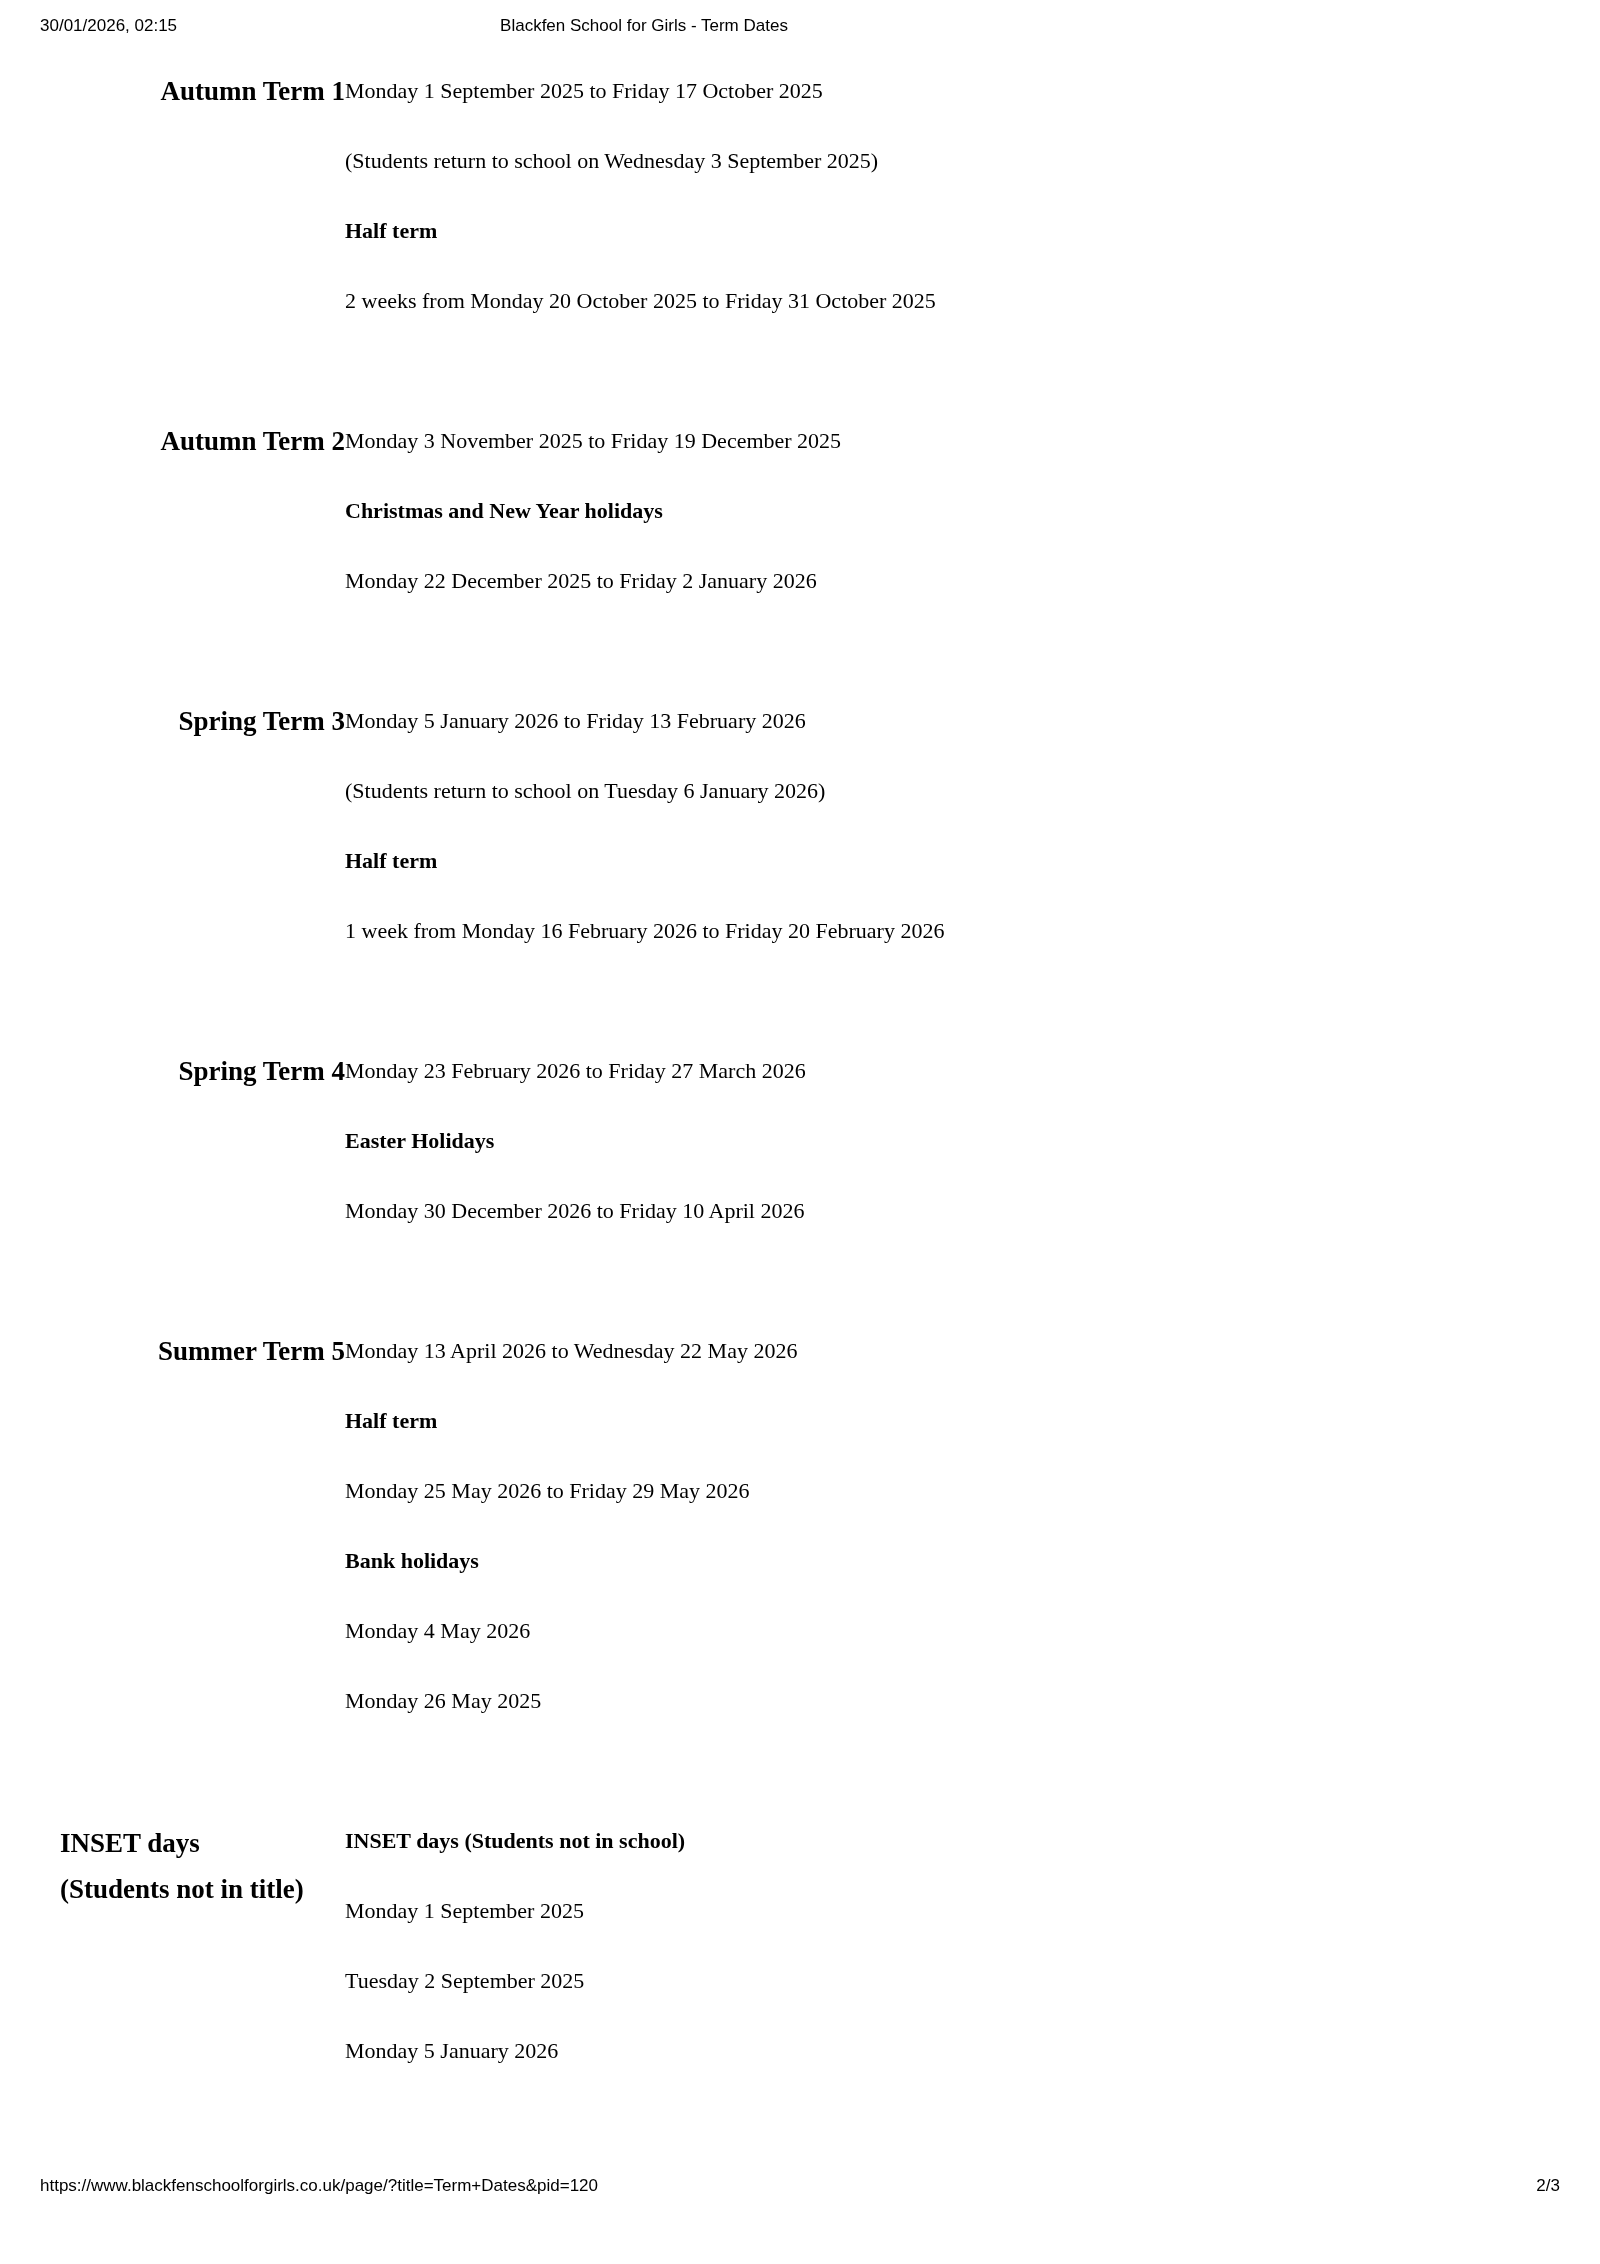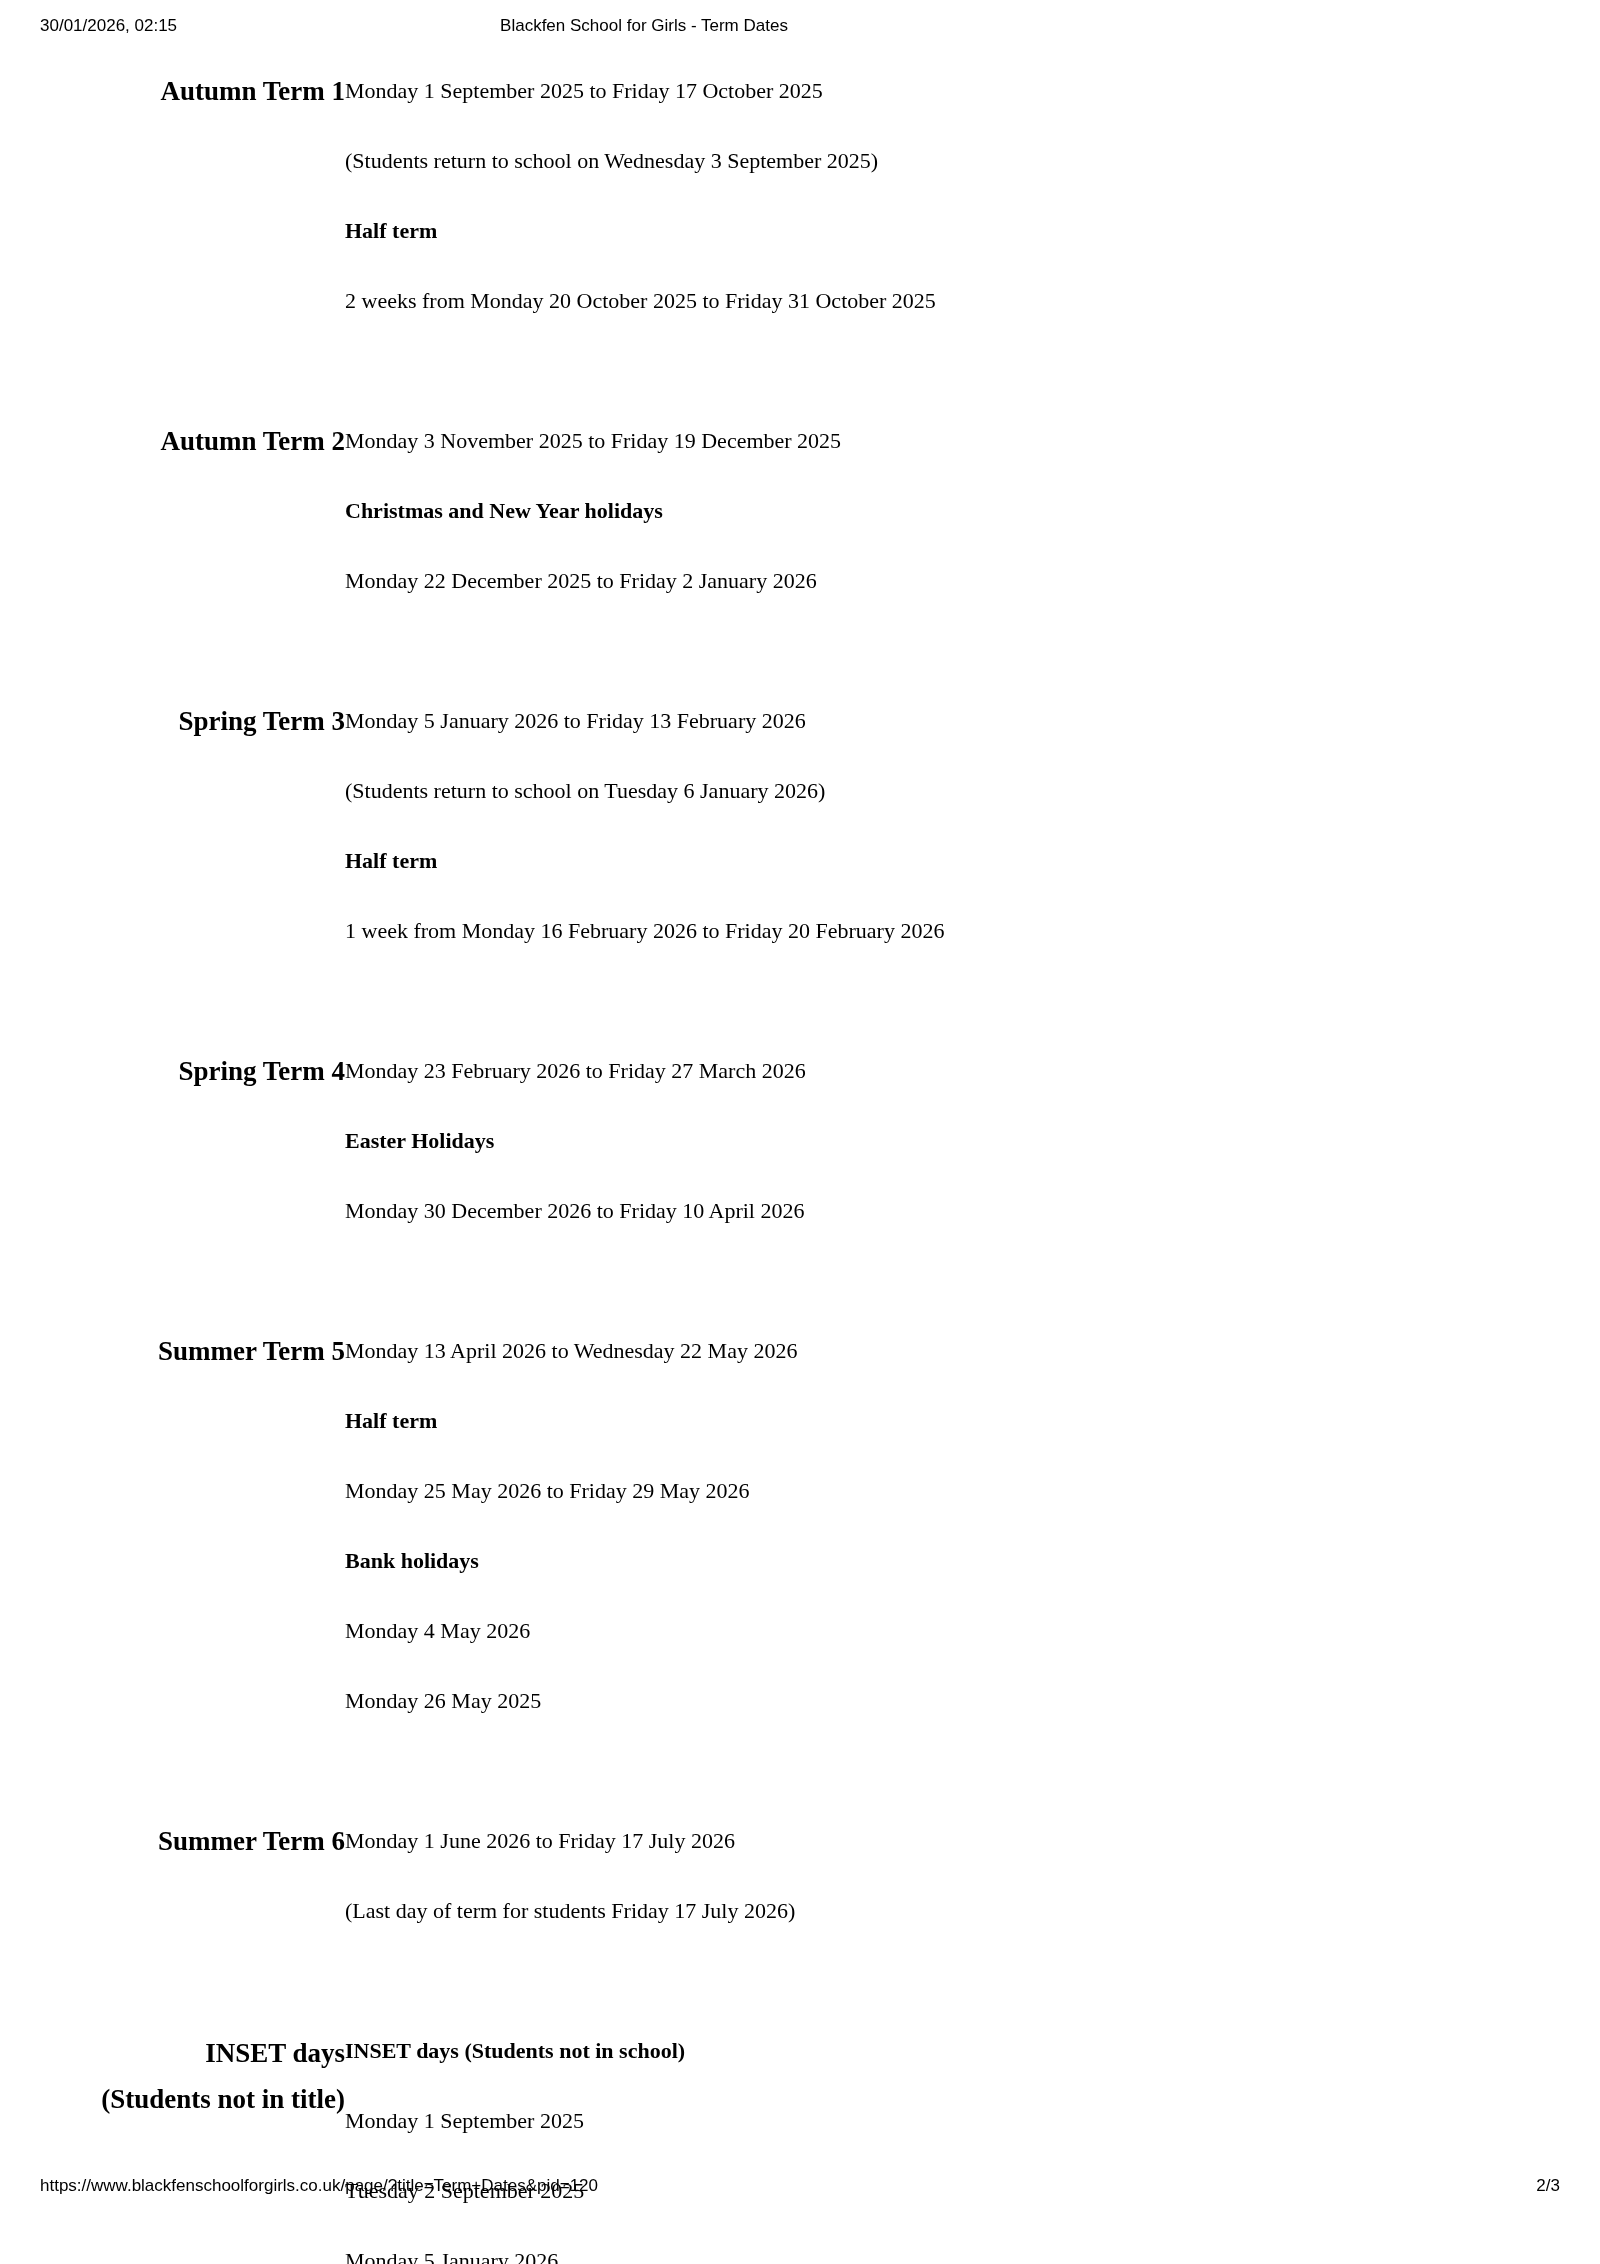--- a/index.html
+++ b/index.html
@@ -61,21 +61,21 @@
     width: 1440px;
     margin: 0 0 0 60px;
     table-layout: fixed;
   }
   .term-table td {
     padding: 0;
     vertical-align: top;
   }
   .col-label {
     width: 285px;
-    text-align: right;
+    text-align: left;
     padding-right: 0px;
   }
   .col-content {
     width: 1155px;
     padding-left: 58px;
   }
 
   .term-label {
     font-weight: bold;
     font-size: 27px;
@@ -222,36 +222,20 @@
               <div class="content-line">Monday 4 May 2026</div>
             </div>
             <div class="slot">
               <div class="content-line">Monday 26 May 2025</div>
             </div>
             <div class="slot-gap"></div>
           </td>
         </tr>
         <tr>
           <td class="col-label">
-            <div class="slot" style="justify-content: flex-end;">
-              <span class="term-label">Summer Term 6</span>
-            </div>
-          </td>
-          <td class="col-content">
-            <div class="slot">
-              <div class="content-line">Monday 1 June 2026 to Friday 17 July 2026</div>
-            </div>
-            <div class="slot">
-              <div class="content-line">(Last day of term for students Friday 17 July 2026)</div>
-            </div>
-            <div class="slot-gap"></div>
-          </td>
-        </tr>
-        <tr>
-          <td class="col-label">
             <div class="slot" style="justify-content: flex-end; height: 140px; display: block; padding-top: 14px;">
               <div class="term-label two-line">
                 <div>INSET days</div>
                 <div>(Students not in title)</div>
               </div>
             </div>
           </td>
           <td class="col-content">
             <div class="slot">
               <div class="content-line sub">INSET days (Students not in school)</div>

